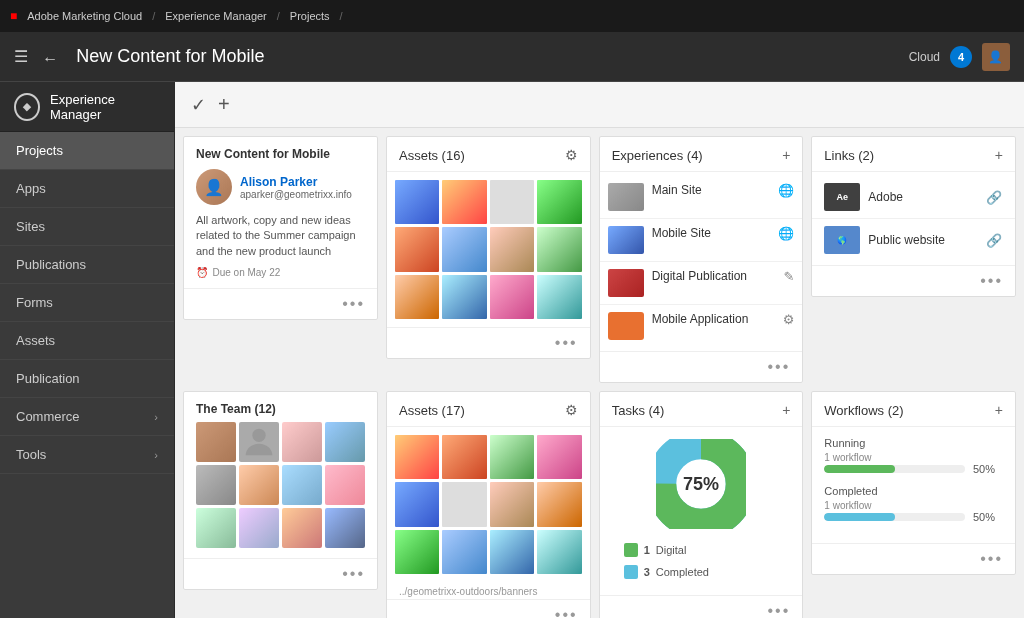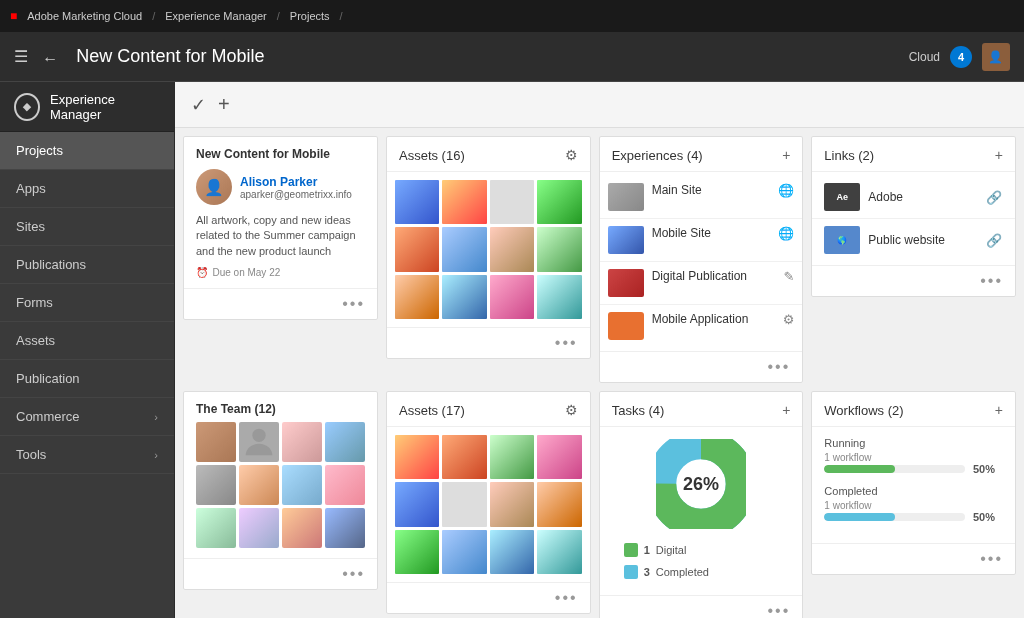--- a/index.html
+++ b/index.html
@@ -203,21 +203,21 @@
       display: flex; align-items: center; gap: 6px;
       padding: 4px 0; font-size: 11px; color: #555;
     }
     .legend-dot { width: 14px; height: 14px; border-radius: 2px; flex-shrink: 0; }
 
     
     .workflow-body { padding: 10px 12px; }
     .workflow-item { margin-bottom: 10px; }
     .workflow-label { font-size: 11px; color: #555; margin-bottom: 3px; }
     .workflow-sub { font-size: 10px; color: #888; }
-    .workflow-bar-row { display: flex; align-items: center; gap: 8px; font-weight: bold; }
+    .workflow-bar-row { display: flex; align-items: center; gap: 8px; }
     .workflow-bar-bg { flex: 1; height: 8px; background: #eee; border-radius: 4px; overflow: hidden; }
     .workflow-bar-fill { height: 100%; border-radius: 4px; }
     .workflow-pct { font-size: 11px; color: #555; width: 30px; }
 
     
     .main-content::-webkit-scrollbar { width: 6px; }
     .main-content::-webkit-scrollbar-thumb { background: #ccc; border-radius: 3px; }
 
     
     .photo-1 { background: linear-gradient(135deg, #c97, #a75); }
@@ -474,20 +474,21 @@
             <div class="thumb t11"></div>
             <div class="thumb t1"></div>
             <div class="thumb t3"></div>
             <div class="thumb t7"></div>
             <div class="thumb t9"></div>
             <div class="thumb t4"></div>
             <div class="thumb t6"></div>
             <div class="thumb t10"></div>
             <div class="thumb t12"></div>
           </div>
+          <div class="card-path">../geometrixx-outdoors/banners</div>
           <div class="card-footer">
             <span class="dots">•••</span>
           </div>
         </div>
 
         <div class="card">
           <div class="card-header">
             <span class="card-title">Tasks (4)</span>
             <div class="card-actions">
               <span class="icon-btn">+</span>
@@ -496,21 +497,21 @@
           <div class="tasks-body">
             <div style="display:flex;align-items:center;gap:16px;">
               <div class="pie-wrapper">
                 <svg width="90" height="90" viewBox="0 0 36 36">
 
                   <circle cx="18" cy="18" r="15.9" fill="none" stroke="#eee" stroke-width="3"></circle>
 
                   <circle cx="18" cy="18" r="15.9" fill="none" stroke="#5bc0de" stroke-width="12" stroke-dasharray="100 0" transform="rotate(-90 18 18)"></circle>
                   <circle cx="18" cy="18" r="15.9" fill="none" stroke="#5cb85c" stroke-width="12" stroke-dasharray="75 25" transform="rotate(-90 18 18)"></circle>
                 </svg>
-                <div class="pie-label">26%</div>
+                <div class="pie-label">75%</div>
               </div>
             </div>
             <div class="task-legend">
               <div class="legend-item">
                 <div class="legend-dot" style="background:#5cb85c;"></div>
                 <span style="font-weight:bold;">1</span>
                 <span>Digital</span>
               </div>
               <div class="legend-item">
                 <div class="legend-dot" style="background:#5bc0de;"></div>

